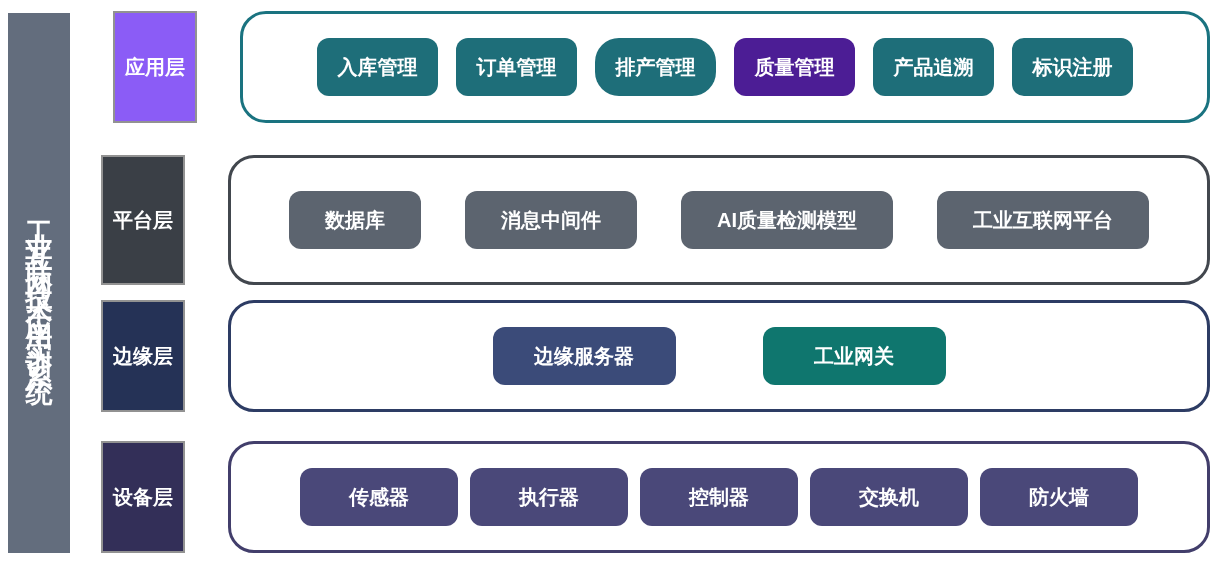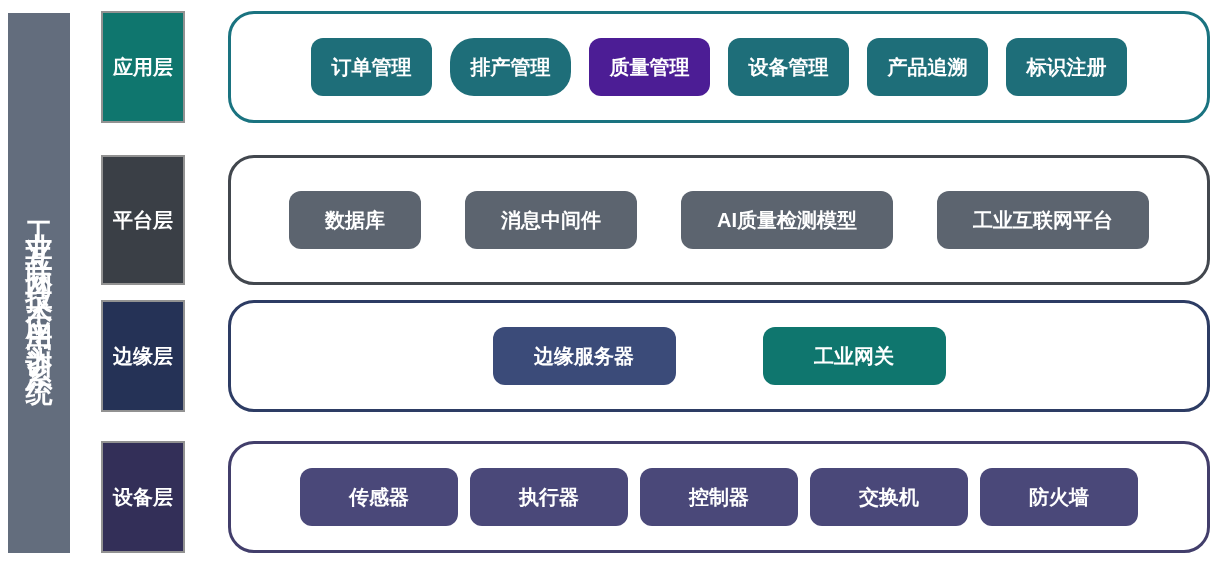--- a/index.html
+++ b/index.html
@@ -45,26 +45,26 @@
 </head>
 <body>
 
 <div class="canvas">
 
   <div class="sidebar" style="background-color: rgb(99, 109, 125);">
     <div class="vtext">工业互联网技术应用实训系统</div>
   </div>
 
   <div class="row row-application">
-    <div class="layer-label" style="background-color: #0f766e;">应用层</div>
+    <div class="layer-label" style="background-color: #8b5cf6; margin-left: 12px;">应用层</div>
     <div class="layer-container" style="border-color: rgb(26, 115, 128);">
+      <div class="item" style="background-color: rgb(30, 110, 121);">入库管理</div>
       <div class="item" style="background-color: rgb(30, 110, 121);">订单管理</div>
       <div class="item" style="background-color: rgb(30, 110, 121); border-radius: 24px;">排产管理</div>
       <div class="item" style="background-color: #4c1d95; font-family: Liberation Serif, serif;">质量管理</div>
-      <div class="item" style="background-color: rgb(30, 110, 121);">设备管理</div>
       <div class="item" style="background-color: rgb(30, 110, 121);">产品追溯</div>
       <div class="item" style="background-color: rgb(30, 110, 121);">标识注册</div>
     </div>
   </div>
 
   <div class="row row-platform">
     <div class="layer-label" style="background-color: rgb(58, 63, 70);">平台层</div>
     <div class="layer-container" style="border-color: rgb(66, 71, 78);">
       <div class="item" style="background-color: rgb(92, 100, 111);">数据库</div>
       <div class="item" style="background-color: rgb(92, 100, 111);">消息中间件</div>

